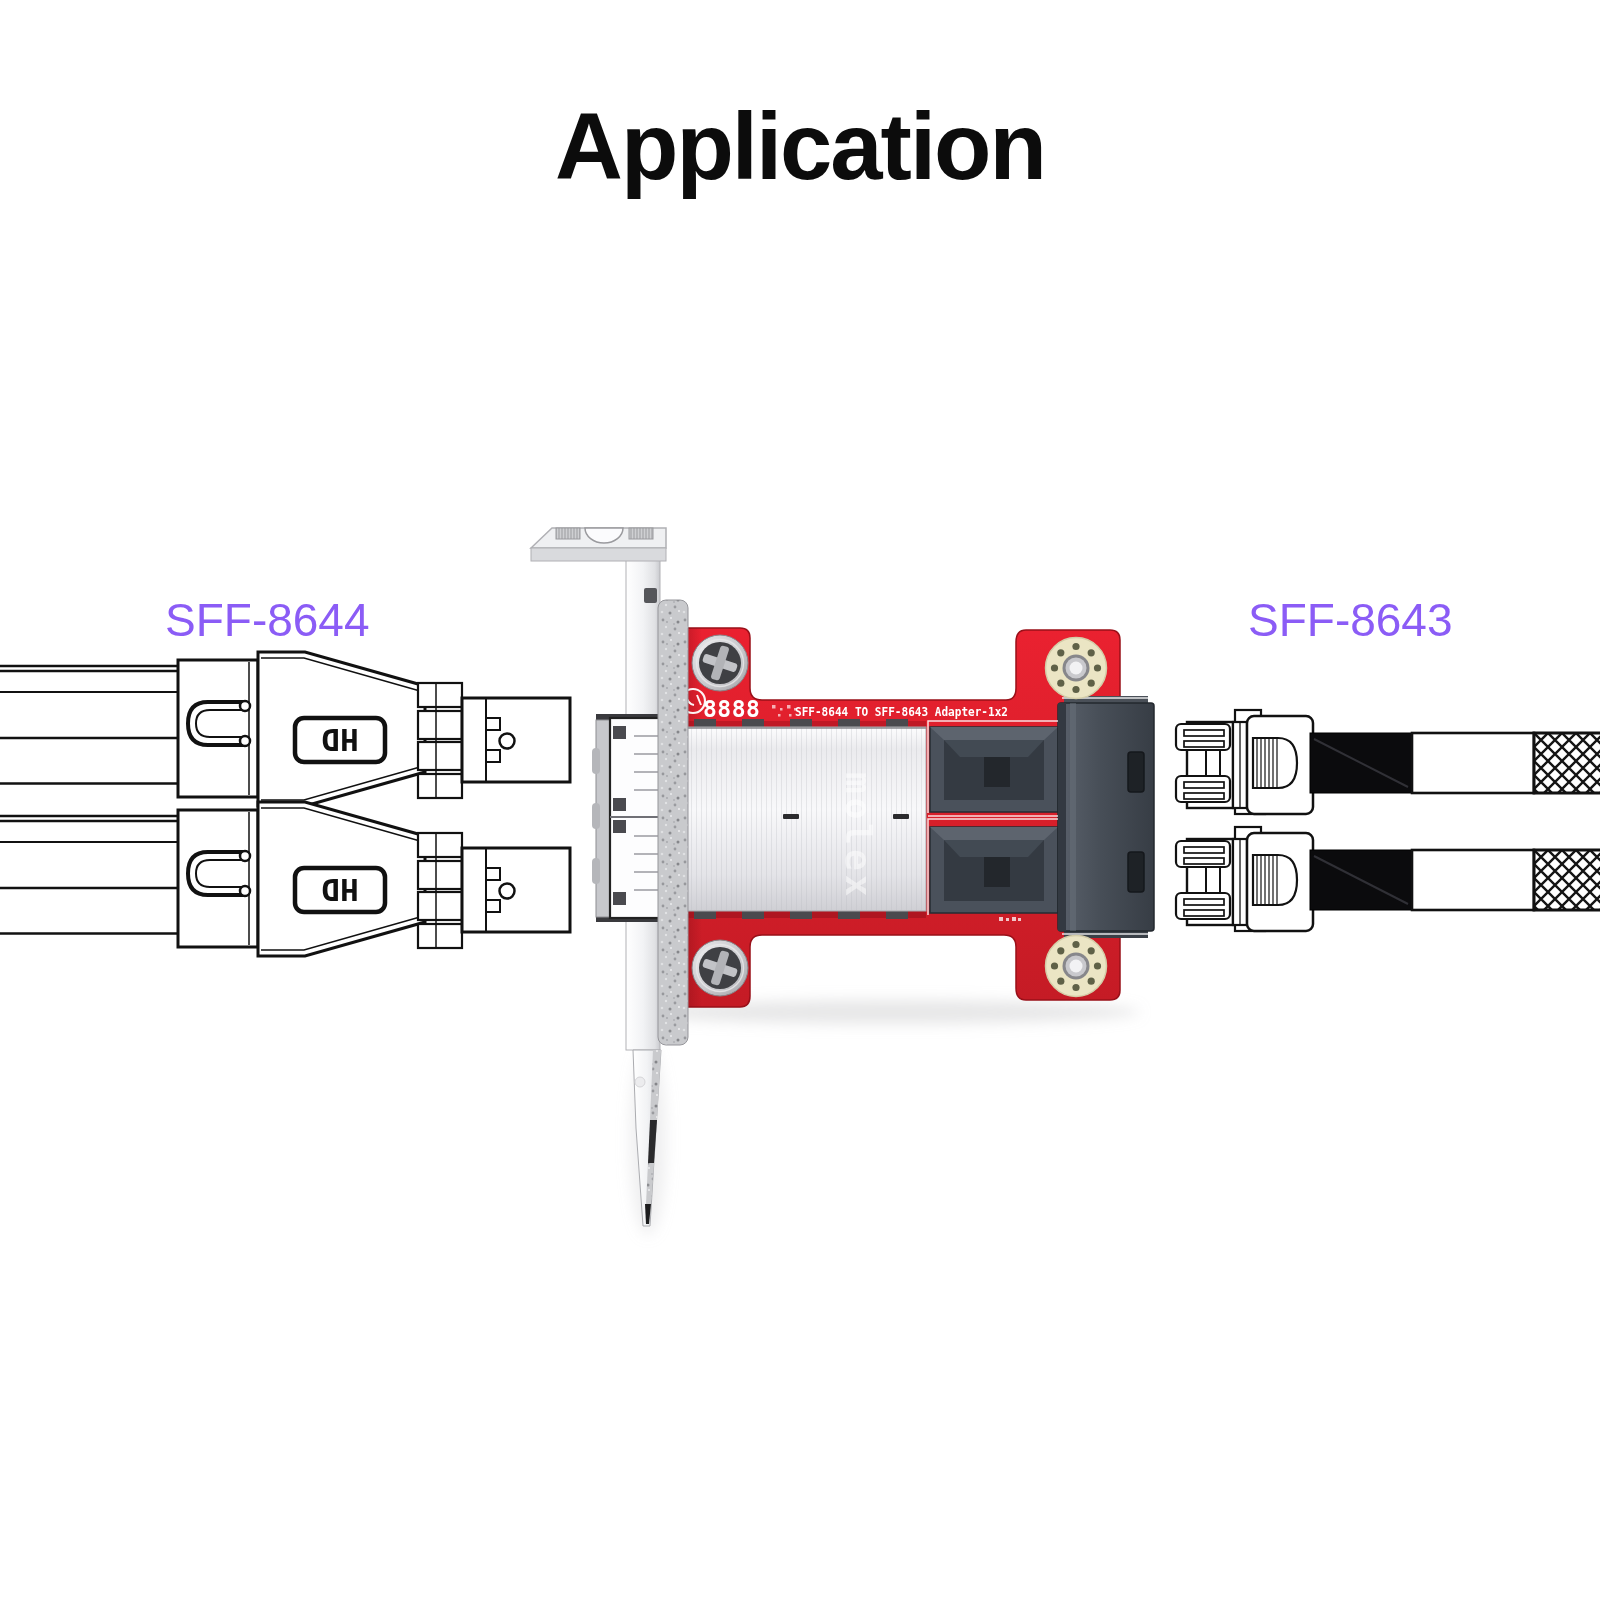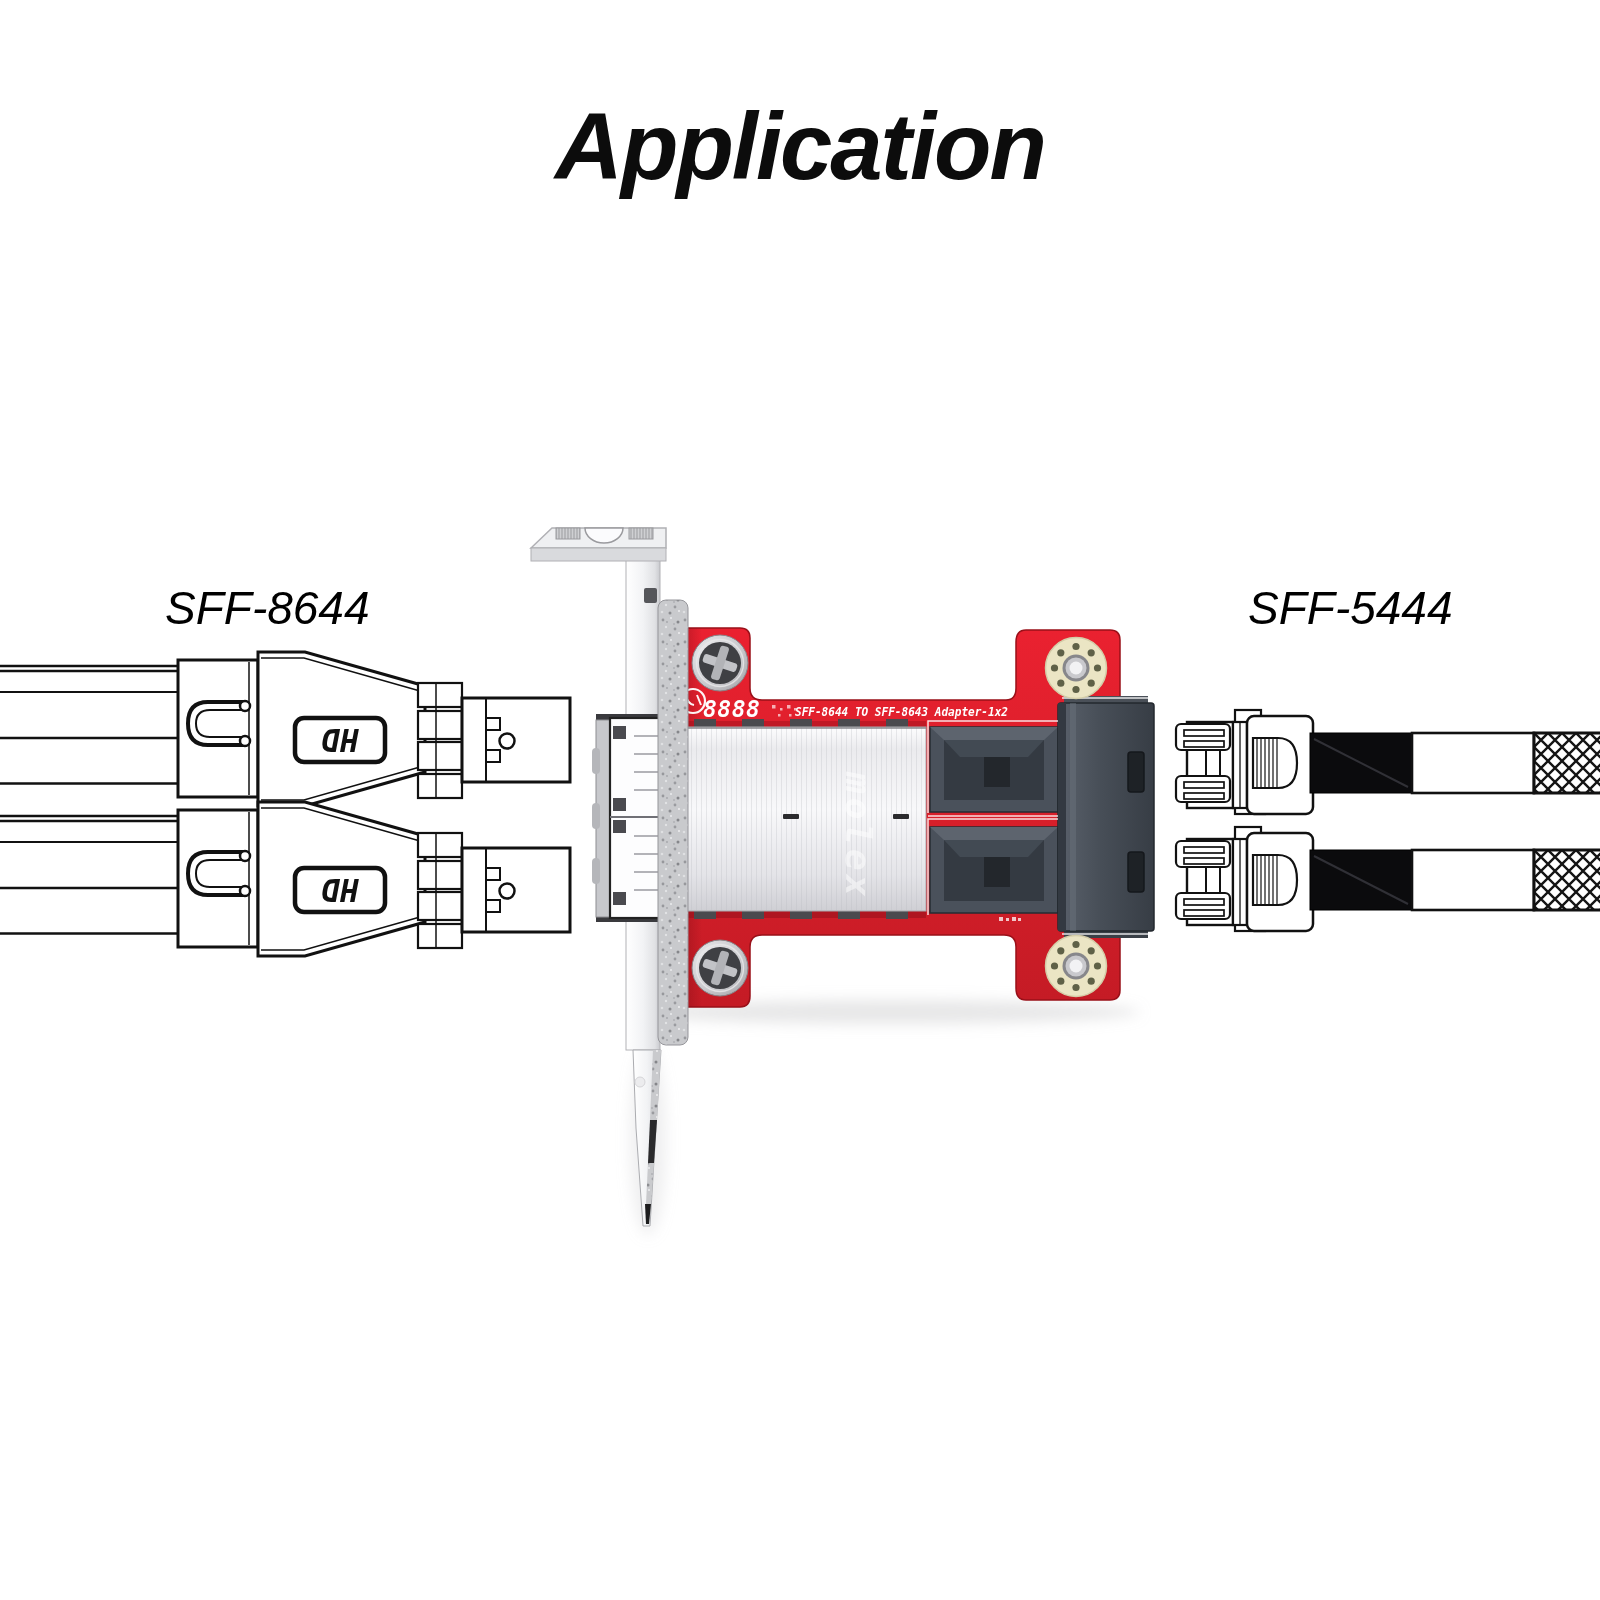--- a/index.html
+++ b/index.html
@@ -1,37 +1,37 @@
 <!DOCTYPE html>
 <html><head>
 <meta charset="utf-8">
 <style>
   html,body{margin:0;padding:0;background:#ffffff;}
   .canvas{position:relative;width:1600px;height:1424px;background:#ffffff;overflow:hidden;
-          font-family:"Liberation Sans",sans-serif;font-style:italic;}
+          font-family:"Liberation Sans",sans-serif;}
   .title{position:absolute;left:0;right:0;top:100px;text-align:center;
          font-size:94px;font-weight:bold;letter-spacing:-2px;color:#0c0c0c;line-height:1;}
-  .lbl{position:absolute;color:#000000;line-height:1;white-space:nowrap;}
+  .lbl{position:absolute;color:#8b5cf6;line-height:1;white-space:nowrap;margin-top:12px;}
   .lbl.conn{font-size:46px;}
   .lbl.dest{font-size:52px;}
   #lbl-sff8644{left:165px;top:585px;}
   #lbl-sff8643{left:1248px;top:585px;}
   #lbl-storage{left:150px;top:1002px;}
   #lbl-mobo{left:1178px;top:1002px;}
   svg{position:absolute;left:0;top:0;}
   svg text{font-family:"DejaVu Sans Mono","Liberation Mono",monospace;}
 </style>
 </head>
 <body>
 
 <div class="canvas">
 
   <div class="title">Application</div>
   <div class="lbl conn" id="lbl-sff8644">SFF-8644</div>
-  <div class="lbl conn" id="lbl-sff8643">SFF-5444</div>
+  <div class="lbl conn" id="lbl-sff8643">SFF-8643</div>
 
   <svg width="1600" height="1600" viewBox="0 0 1600 1600">
     <defs>
       <linearGradient id="barGrad" x1="0" y1="0" x2="1" y2="0">
         <stop offset="0" stop-color="#ffffff"></stop>
           <stop offset="0.5" stop-color="#f2f3f5"></stop>
         <stop offset="0.85" stop-color="#e0e1e4"></stop>
           <stop offset="1" stop-color="#c9cace"></stop>
       </linearGradient>
       <linearGradient id="cageGrad" x1="0" y1="0" x2="0" y2="1">

